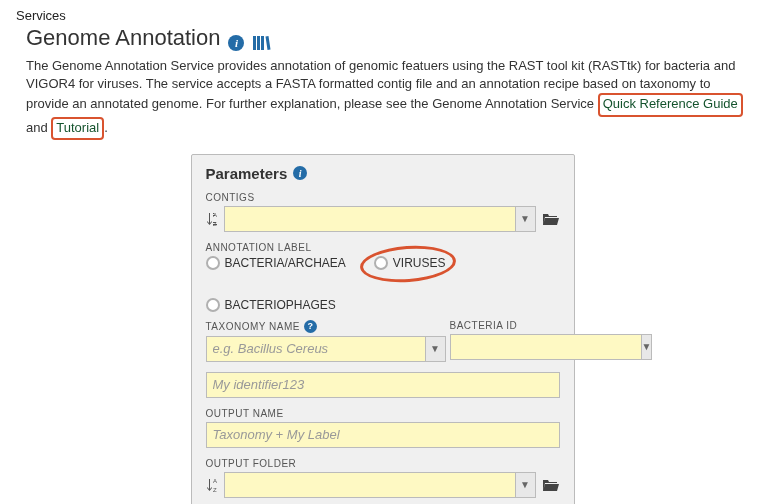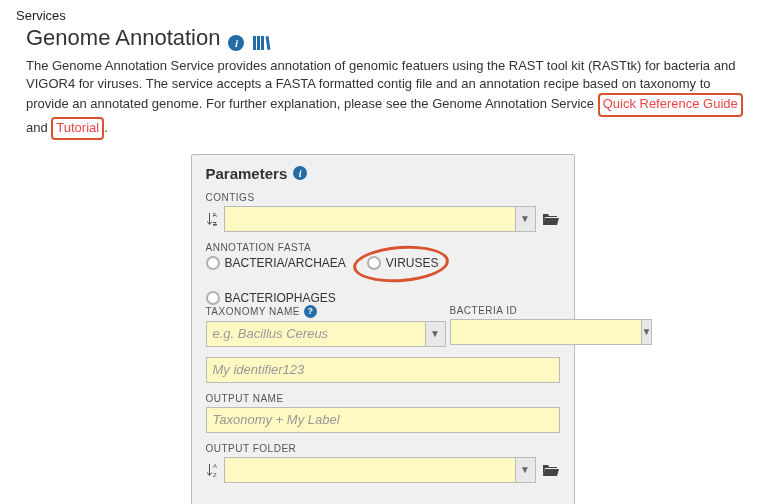--- a/index.html
+++ b/index.html
@@ -4,33 +4,33 @@
 <style>
   * { box-sizing: border-box; margin: 0; padding: 0; }
   body { font-family: Arial, Helvetica, sans-serif; font-size: 13px; color: #333; background: #fff; width: 765px; }
   .page { padding: 8px 16px 16px 16px; }
   .services-label { font-size: 13px; color: #222; margin-bottom: 2px; }
   .title-row { display: flex; align-items: flex-end; gap: 8px; margin-bottom: 6px; padding-left: 10px; }
   .title { font-size: 22px; font-weight: 400; color: #333; }
   .info-icon { width: 16px; height: 16px; border-radius: 50%; background: #246ca7; color: #fff; display: inline-flex; align-items: center; justify-content: center; font-size: 11px; font-weight: bold; font-style: italic; font-family: Georgia, serif; }
   .books-icon { color: #246ca7; display: inline-flex; }
   .desc { font-size: 13px; line-height: 1.4; color: #333; padding-left: 10px; margin-bottom: 14px; }
-  .link { color: #ef4444; text-decoration: none; margin-top: 33px; }
+  .link { color: #14532d; text-decoration: none; margin-top: 33px; }
   .hl-box { border: 2px solid #d9532f; border-radius: 4px; padding: 0 3px 1px 3px; display: inline-block; }
   .panel { width: 384px; margin: 0 auto; border: 1px solid #bbb; background: #f0f0f0; border-radius: 2px; padding: 10px 14px 14px 14px; }
   .panel-title-row { display: flex; align-items: center; gap: 6px; margin-bottom: 10px; }
   .panel-title { font-size: 15px; font-weight: bold; color: #333; }
   .info-icon-sm { width: 14px; height: 14px; border-radius: 50%; background: #246ca7; color: #fff; display: inline-flex; align-items: center; justify-content: center; font-size: 10px; font-weight: bold; font-style: italic; font-family: Georgia, serif; }
   .field-label { font-size: 10px; letter-spacing: 0.5px; color: #555; margin-bottom: 3px; display: flex; align-items: center; gap: 4px; }
   .input-row { display: flex; align-items: center; gap: 6px; margin-bottom: 10px; }
   .text-input { flex: 1; height: 26px; border: 1px solid #bbb; background: #fef9c3; padding: 0 6px; font-size: 13px; color: #333; font-style: italic; }
   .text-input::placeholder { color: #999; font-style: italic; }
   .dropdown-btn { width: 20px; height: 26px; border: 1px solid #bbb; border-left: none; background: #e8e8e8; display: flex; align-items: center; justify-content: center; color: #666; font-size: 10px; cursor: pointer; }
   .dd-wrap { display: flex; flex: 1; }
-  .radio-row { display: flex; align-items: center; gap: 21px; margin-bottom: 0; flex-wrap: wrap; }
+  .radio-row { display: flex; align-items: center; gap: 28px; margin-bottom: 8px; flex-wrap: wrap; }
   .radio-opt { display: flex; align-items: center; gap: 5px; font-size: 12px; color: #333; cursor: pointer; position: relative; }
   .radio-circle { width: 14px; height: 14px; border-radius: 50%; border: 2px solid #b0b0b0; background: #fff; display: inline-block; }
   .hl-circle { position: absolute; border: 3px solid #d9532f; border-radius: 50%; width: 96px; height: 36px; left: -14px; top: -10px; transform: rotate(-4deg); pointer-events: none; }
   .two-col { display: flex; gap: 4px; margin-bottom: 10px; }
   .col-left { flex: 1; }
   .col-right { width: 110px; }
   .help-icon { width: 13px; height: 13px; border-radius: 50%; background: #246ca7; color: #fff; display: inline-flex; align-items: center; justify-content: center; font-size: 9px; font-weight: bold; }
   svg { display: block; }
 </style>
 </head>
@@ -70,21 +70,21 @@
         <input class="text-input" type="text" style="">
         <div class="dropdown-btn">▼</div>
       </div>
       <span>
         <svg width="18" height="14" viewBox="0 0 18 14">
             <path fill="#444" d="M1 2h5l1 2h8v1H3L1 13V2zm2 4h14l-2 7H1z"></path>
           </svg>
       </span>
     </div>
 
-    <div class="field-label">ANNOTATION FASTA</div>
+    <div class="field-label">ANNOTATION LABEL</div>
     <div class="radio-row">
       <label class="radio-opt">
         <span class="radio-circle"></span>
         <span>BACTERIA/ARCHAEA</span>
       </label>
       <label class="radio-opt">
         <span class="hl-circle"></span>
         <span class="radio-circle"></span>
         <span>VIRUSES</span>
       </label>

